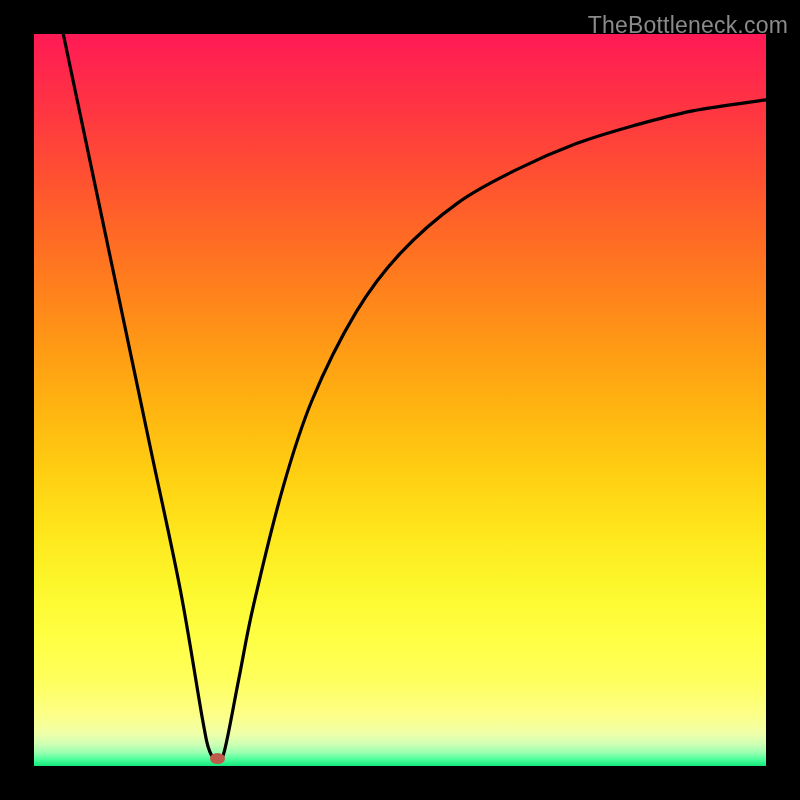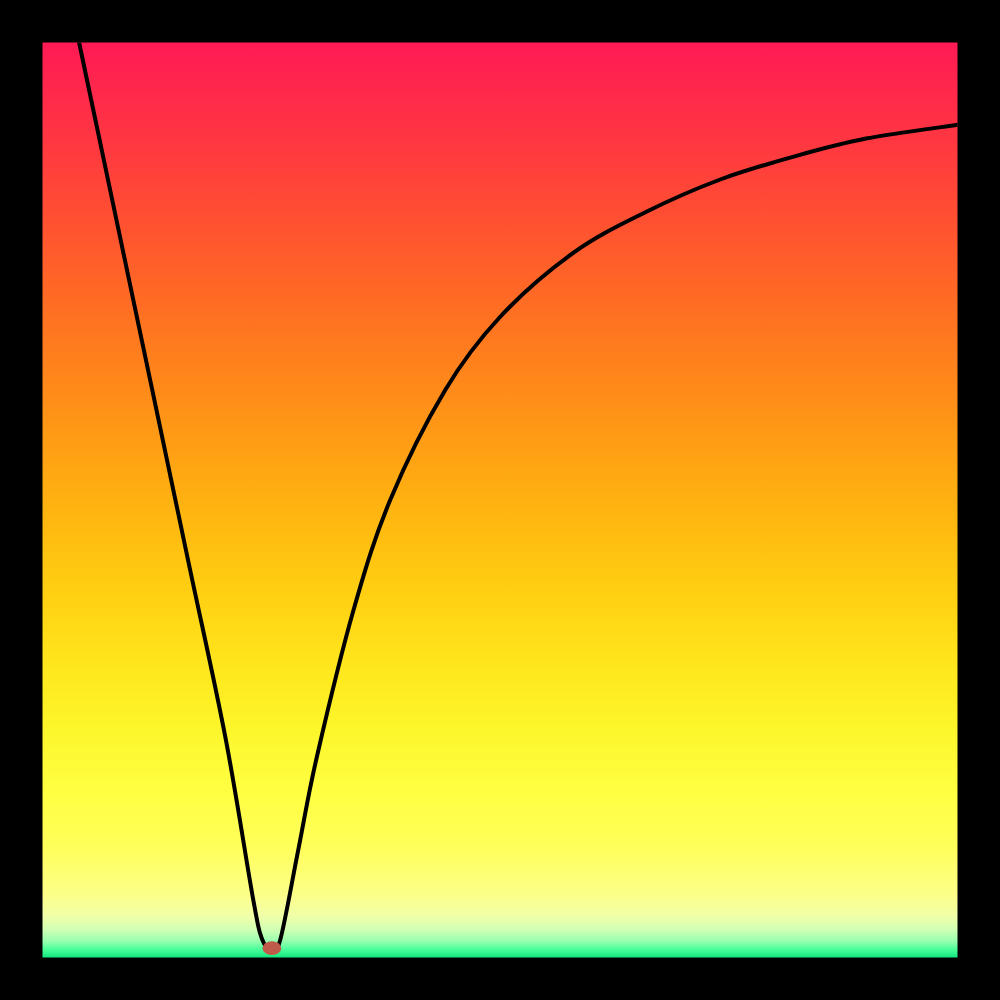--- a/index.html
+++ b/index.html
@@ -71,13 +71,14 @@
 </head>
 <body>
 
 <div class="frame">
   <div class="plot-area">
     <svg class="curve-layer" viewBox="0 0 732 732" preserveAspectRatio="none">
       <path id="curve-path" d="M 29.28 0.00 C 34.16 23.18, 48.80 92.72, 58.56 139.08 C 68.32 185.44, 78.08 231.80, 87.84 278.16 C 97.60 324.52, 107.36 370.88, 117.12 417.24 C 126.88 463.60, 137.86 511.79, 146.40 556.32 C 154.94 600.85, 163.48 657.58, 168.36 684.42 C 173.24 711.26, 173.24 710.65, 175.68 717.36 C 178.12 724.07, 180.56 724.68, 183.00 724.68 C 185.44 724.68, 186.66 730.78, 190.32 717.36 C 193.98 703.94, 200.08 668.56, 204.96 644.16 C 209.84 619.76, 212.28 602.68, 219.60 570.96 C 226.92 539.24, 239.12 488.00, 248.88 453.84 C 258.64 419.68, 265.96 395.28, 278.16 366.00 C 290.36 336.72, 307.44 302.56, 322.08 278.16 C 336.72 253.76, 348.92 237.90, 366.00 219.60 C 383.08 201.30, 405.04 182.39, 424.56 168.36 C 444.08 154.33, 463.60 145.18, 483.12 135.42 C 502.64 125.66, 522.16 117.12, 541.68 109.80 C 561.20 102.48, 580.72 96.99, 600.24 91.50 C 619.76 86.01, 636.84 81.13, 658.80 76.86 C 680.76 72.59, 719.80 67.71, 732.00 65.88" fill="none" stroke="#000000" stroke-width="3.2" stroke-linecap="round" stroke-linejoin="round"></path>
     </svg>
     <div class="marker" id="marker" style="width: 15px; height: 11px; left: 175.5px; top: 719.18px; background: rgb(192, 90, 74);"></div>
   </div>
+  <div class="watermark">TheBottleneck.com</div>
 </div>
 
 </body></html>

